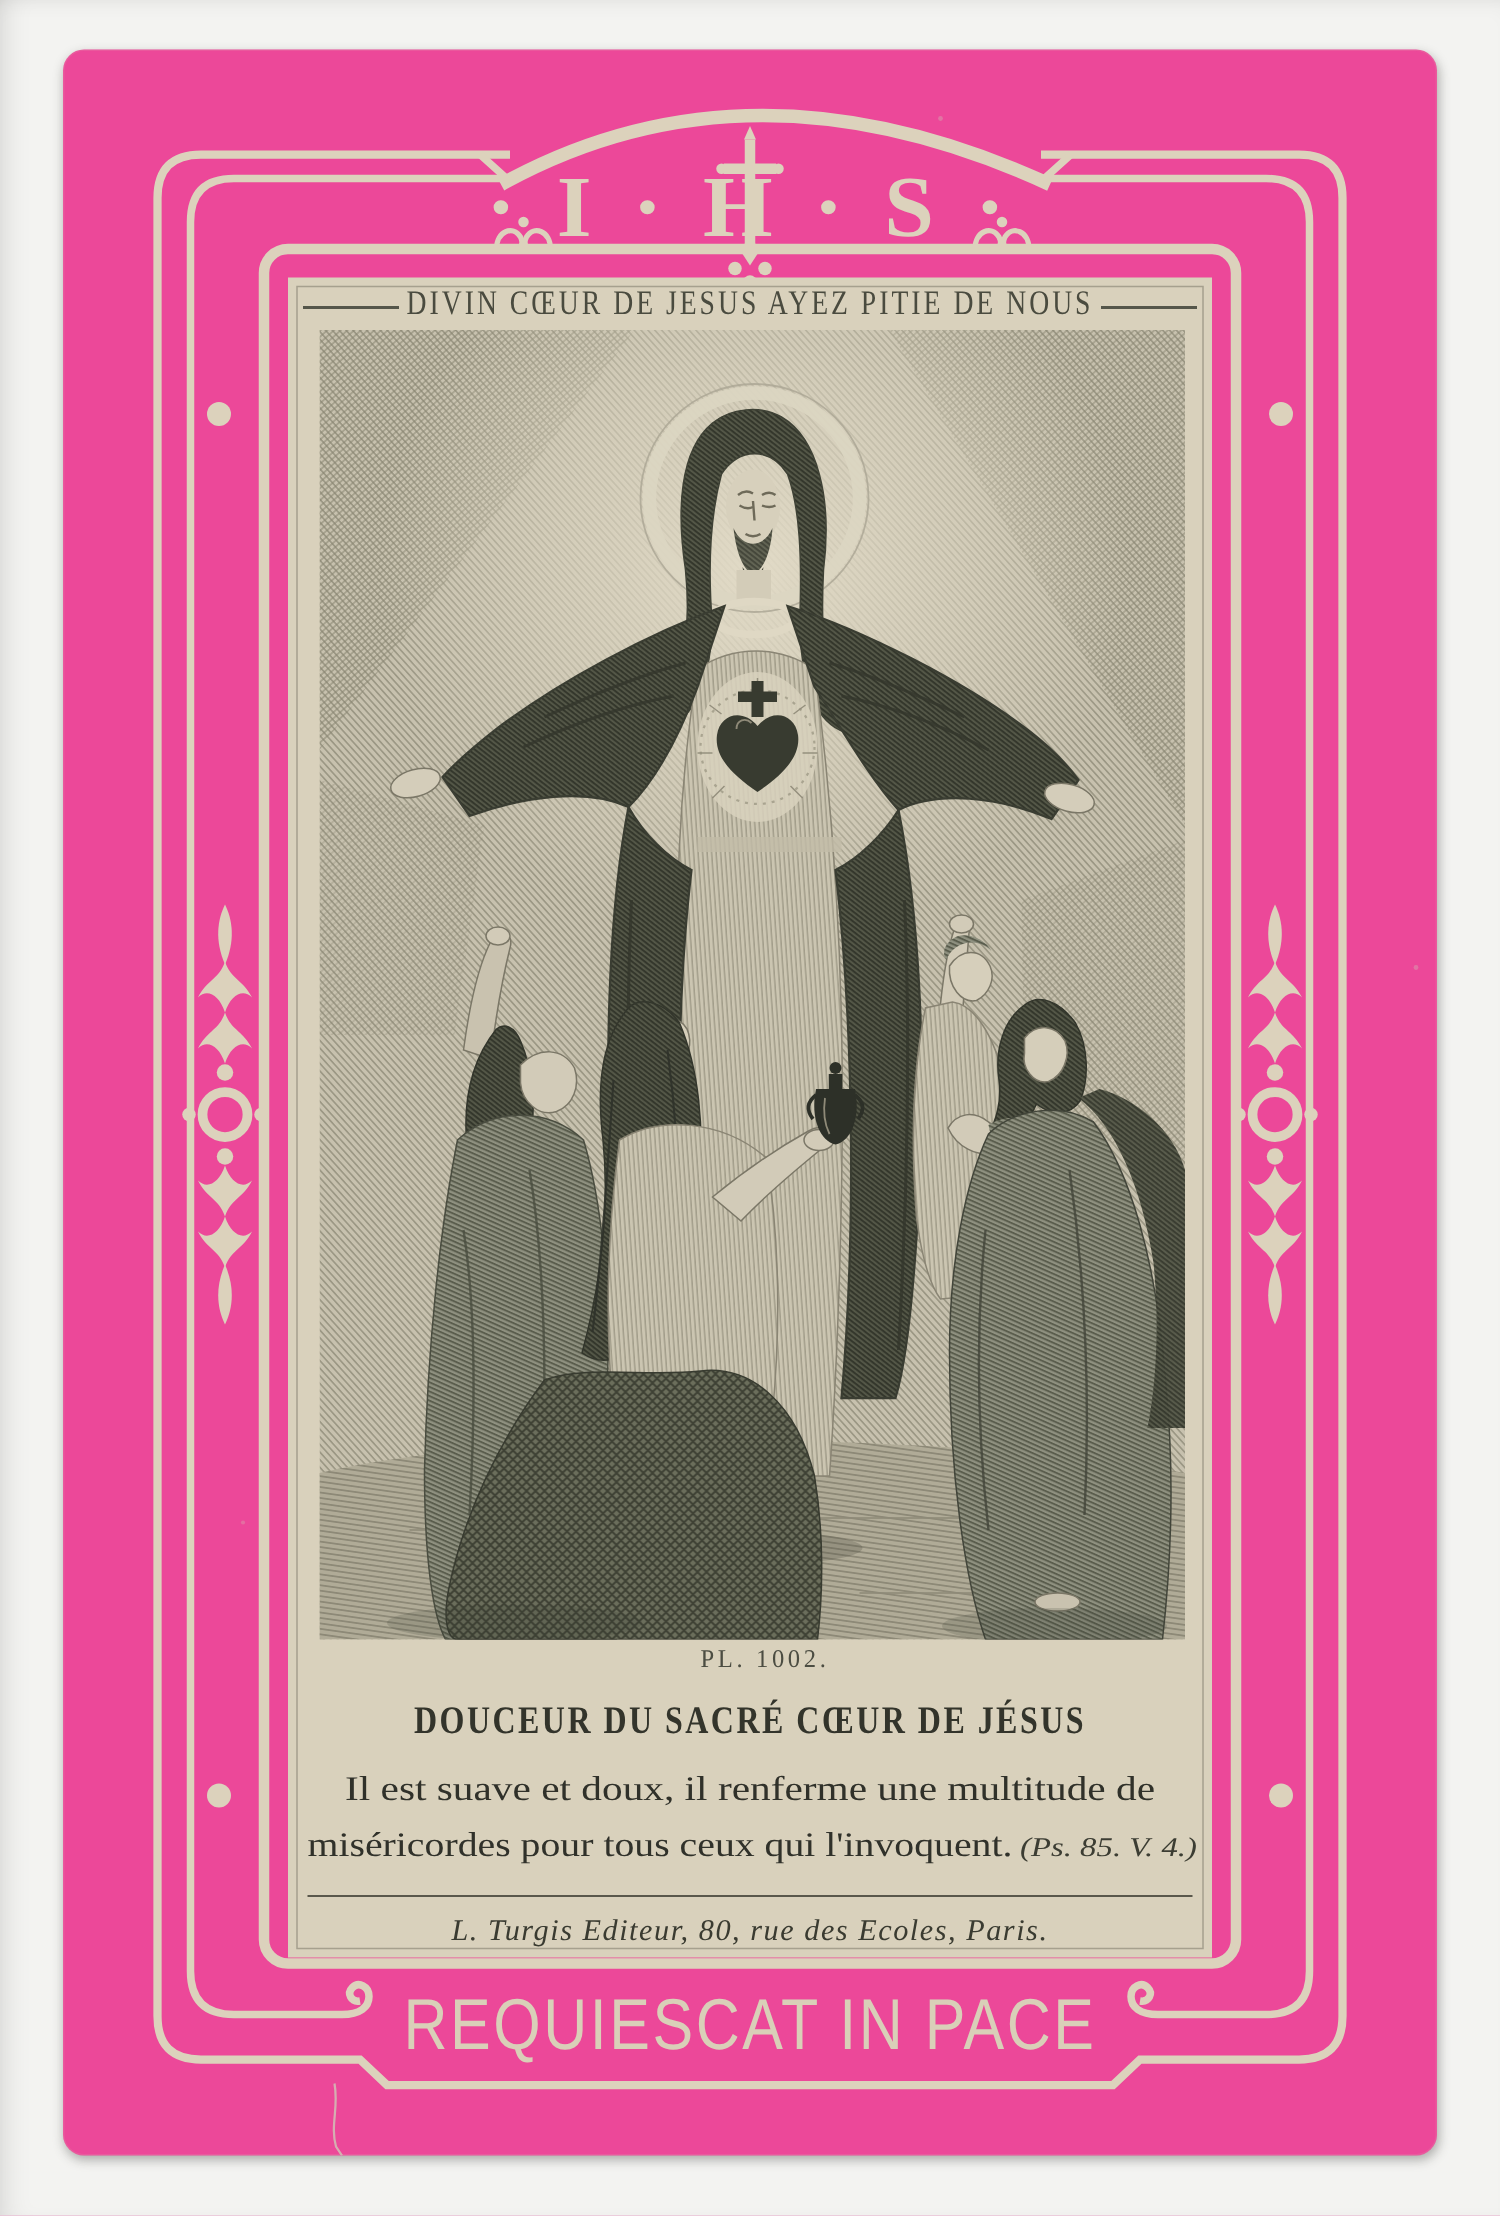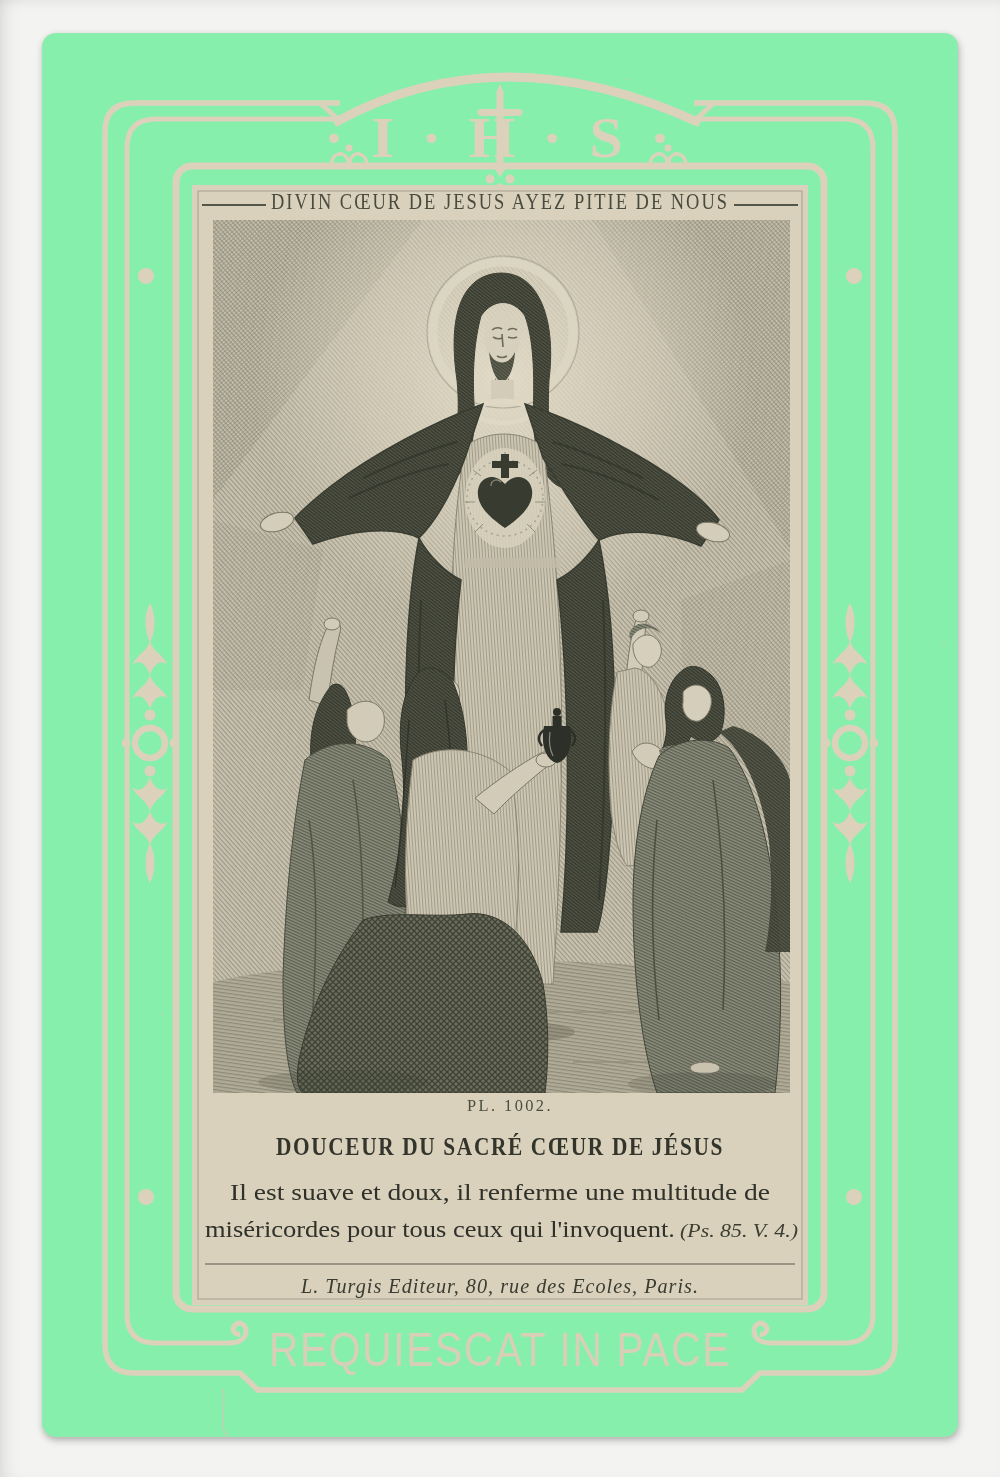--- a/index.html
+++ b/index.html
@@ -1,20 +1,20 @@
 <!DOCTYPE html>
 <html><head>
 <meta charset="utf-8">
 <style>
   html,body{margin:0;padding:0;background:#e9e9e7;}
   .scan{position:relative;width:1000px;height:1477px;background:#f3f3f1;overflow:hidden;
         font-family:"Liberation Serif", serif;}
   .scan::after{content:"";position:absolute;left:0;top:0;width:100%;height:100%;
         box-shadow:inset 14px 0 22px -16px rgba(0,0,0,.18), inset 0 10px 18px -14px rgba(0,0,0,.12);pointer-events:none;}
-  .card{position:absolute;left:42px;top:33px;width:916px;height:1404px;background:#86efac;
+  .card{position:absolute;left:42px;top:33px;width:916px;height:1404px;background:#ec4899;
         border-radius:14px;box-shadow:1px 3px 7px rgba(40,40,36,.35), inset 0 0 0 1px rgba(225,215,190,.12);}
   svg{display:block;}
   svg text{font-family:"Liberation Serif", serif;}
   .t-ihs{font-size:58px;font-weight:700;fill:#dcd2bc;letter-spacing:6px;}
   .t-divin{font-size:23px;fill:#4a4b3f;letter-spacing:2.5px;}
   .t-pl{font-size:17px;fill:#4c4d42;letter-spacing:2.5px;}
   .t-title{font-size:26px;font-weight:700;fill:#33342b;letter-spacing:2px;}
   .t-body{font-size:23px;fill:#30312a;}
   .t-ref{font-size:18px;font-style:italic;fill:#3c3d33;}
   .t-pub{font-size:20px;font-style:italic;fill:#3a3b31;letter-spacing:1px;}

